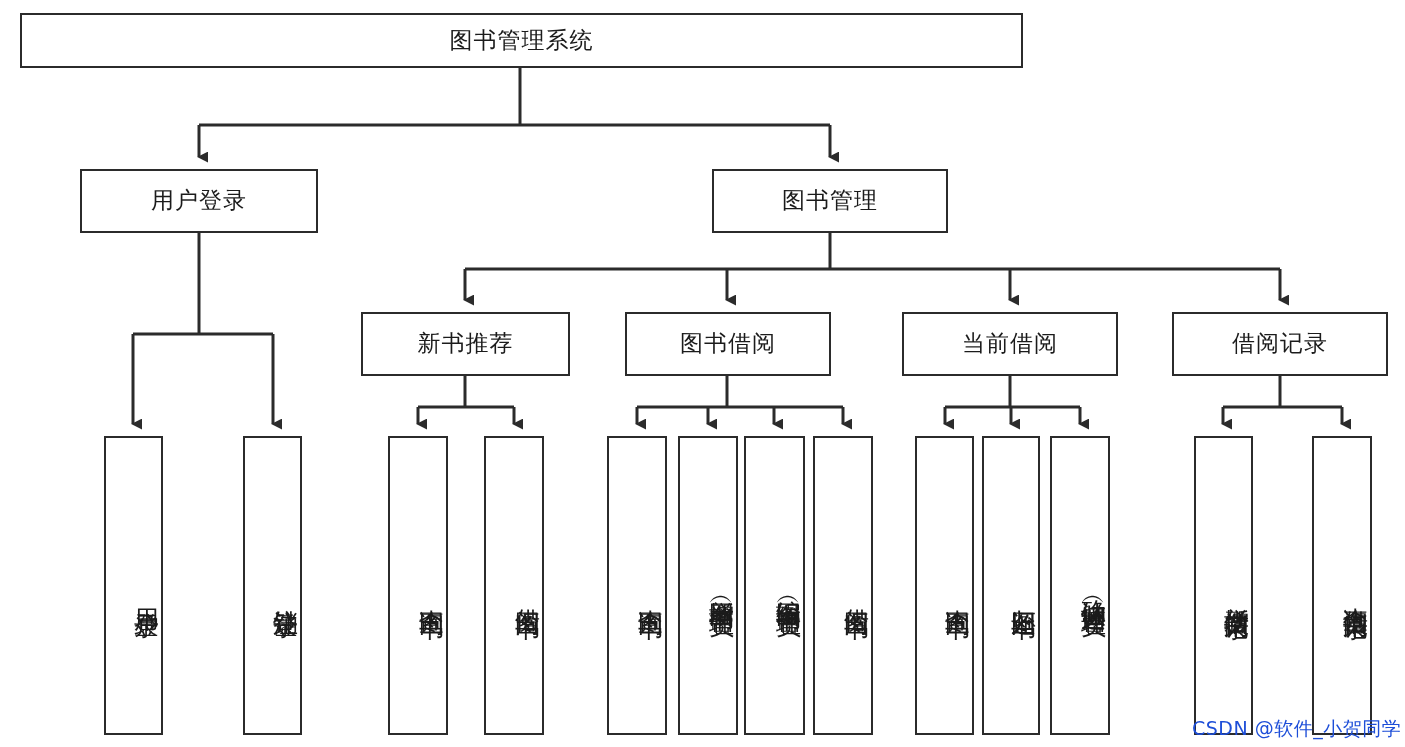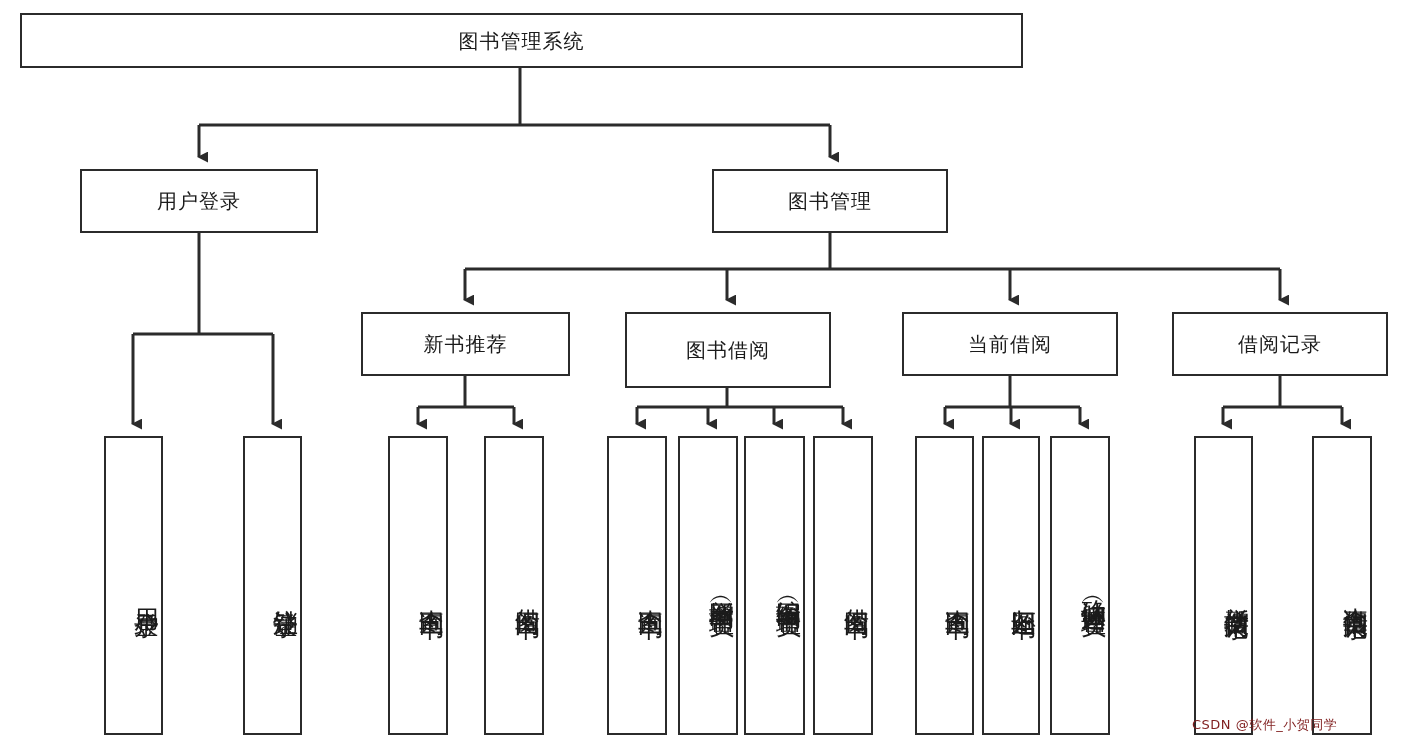--- a/index.html
+++ b/index.html
@@ -30,21 +30,21 @@
     box-sizing: border-box;
     background: #ffffff;
     border: 2px solid #2b2b2b;
     display: flex;
     align-items: center;
     justify-content: center;
     color: #1b1b1b;
     z-index: 2;
   }
   .node-h {
-    font-size: 20px;
+    font-size: 23px;
     letter-spacing: 1px;
     line-height: 1.1;
   }
   .node-v {
     writing-mode: vertical-rl;
     text-orientation: upright;
     font-size: 25px;
     line-height: 1.18;
     letter-spacing: 2px;
     align-items: flex-start;
@@ -55,22 +55,22 @@
     padding-top: 6px;
   }
   .node-v .vtext {
     writing-mode: vertical-rl;
     text-orientation: upright;
     display: block;
     white-space: nowrap;
   }
   .watermark {
     position: absolute;
-    font-size: 13px;
-    color: #7f1d1d;
+    font-size: 19px;
+    color: #1d4ed8;
     letter-spacing: 0.5px;
     white-space: nowrap;
     z-index: 3;
   }
 </style>
 </head>
 <body>
 
 <div id="canvas">
 
@@ -131,21 +131,21 @@
   <div class="node node-h" style="left:80px; top:169px; width:238px; height:64px;">
     <span>用户登录</span>
   </div>
   <div class="node node-h" style="left:361px; top:312px; width:209px; height:64px;">
     <span>新书推荐</span>
   </div>
 
   <div class="node node-h" style="left:712px; top:169px; width:236px; height:64px;">
     <span>图书管理</span>
   </div>
-  <div class="node node-h" style="left:625px; top:312px; width:206px; height:76px;">
+  <div class="node node-h" style="left:625px; top:312px; width:206px; height:64px;">
     <span>图书借阅</span>
   </div>
   <div class="node node-h" style="left:1172px; top:312px; width:216px; height:64px;">
     <span>借阅记录</span>
   </div>
   <div class="node node-h" style="left:902px; top:312px; width:216px; height:64px;">
     <span>当前借阅</span>
   </div>
 
   <div class="node node-v" style="left:104px; top:436px; width:59px; height:299px;">

